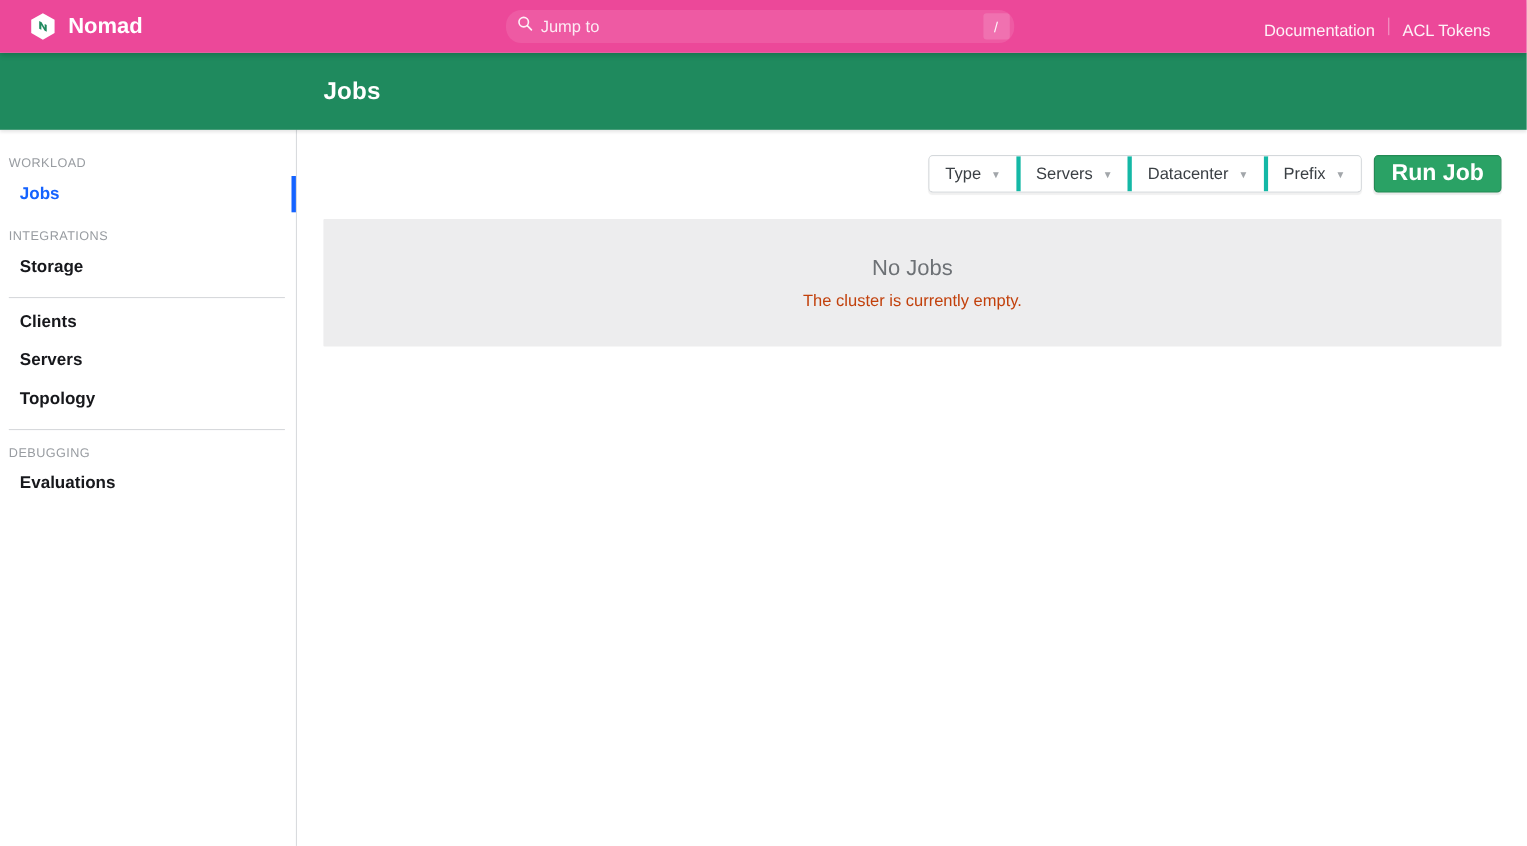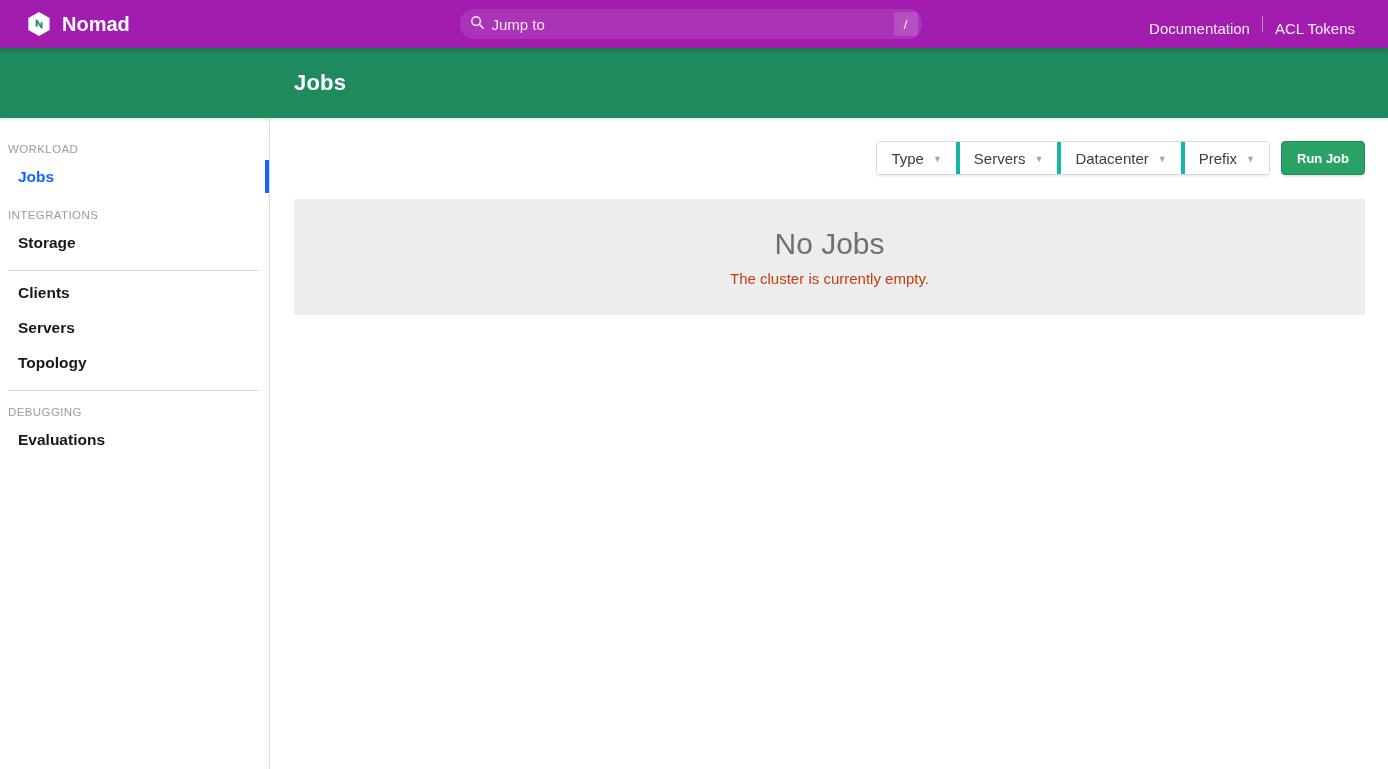--- a/index.html
+++ b/index.html
@@ -7,21 +7,21 @@
   body {
     font-family: "Liberation Sans", sans-serif;
     background: #ffffff;
     color: #17181c;
   }
 
   
   .topbar {
     position: relative;
     height: 48px;
-    background: #a21caf;
+    background: #ec4899;
     display: flex;
     align-items: center;
     box-shadow: 0 3px 5px rgba(0,0,0,0.18);
     z-index: 30;
   }
   .brand-zone { flex: 1; display: flex; align-items: center; padding-left: 26px; }
   .brand {
     display: flex; align-items: center; gap: 10px;
     color: #ffffff; font-size: 20px; font-weight: 700;
     cursor: pointer; text-decoration: none;
@@ -139,36 +139,36 @@
     cursor: pointer;
   }
   .filter-btn:last-child { border-right: none; }
   .filter-btn .caret { font-size: 9px; color: #a2a6aa; transform: translateY(1px); }
   .run-job-btn {
     height: 34px;
     padding: 0 15px;
     background: #2aa265;
     border: 1px solid #238a55;
     border-radius: 4px;
-    color: #ffffff; font-size: 13px; font-weight: 700;
+    color: #ffffff; font-size: 21px; font-weight: 700;
     font-family: "Liberation Sans", sans-serif;
     cursor: pointer;
     box-shadow: 0 2px 1px rgba(0,0,0,0.08);
   }
 
   .empty-state {
     margin: 24px 23px 0 24px;
     height: 116px;
     background: #ededee;
     border-radius: 1px;
     display: flex; flex-direction: column;
     align-items: center; justify-content: center;
     gap: 9px;
   }
-  .empty-state h2 { font-size: 30px; font-weight: 400; color: #6d7175; }
+  .empty-state h2 { font-size: 20px; font-weight: 400; color: #6d7175; }
   .empty-state p { font-size: 15px; color: #c2410c; }
 </style>
 </head>
 <body>
 
 <header class="topbar">
   <div class="brand-zone">
     <a class="brand">
       <span>
         <svg width="26" height="26" viewBox="0 0 24 24" aria-hidden="true">

